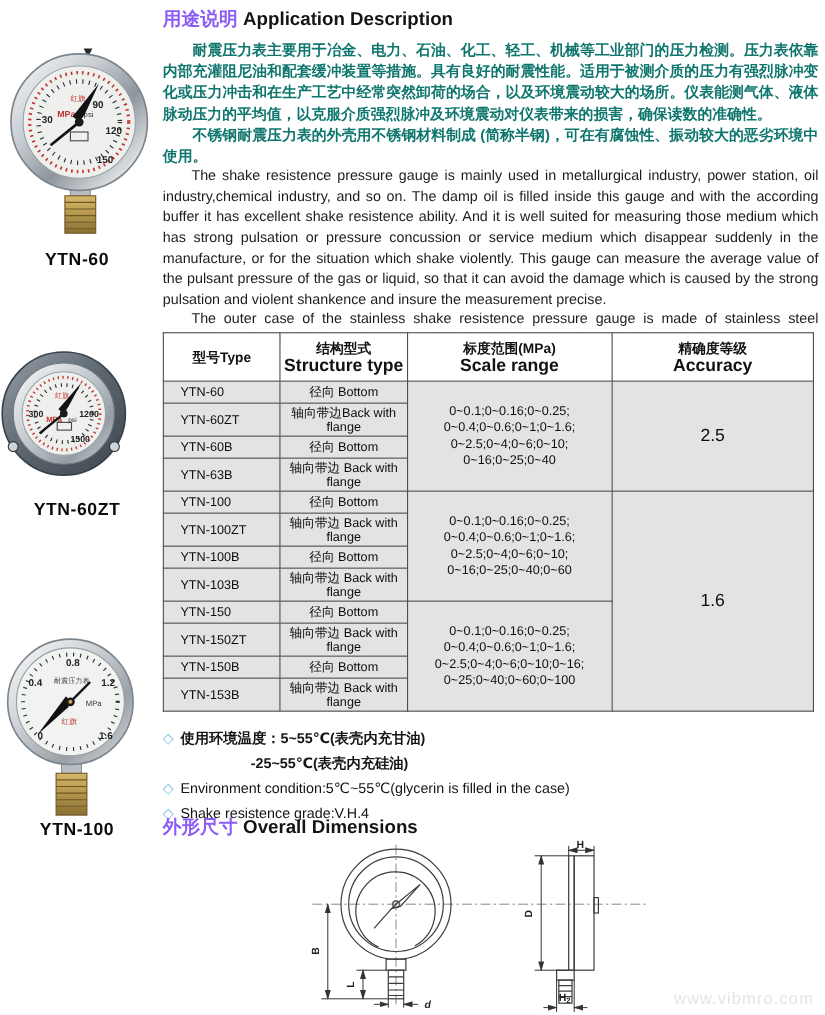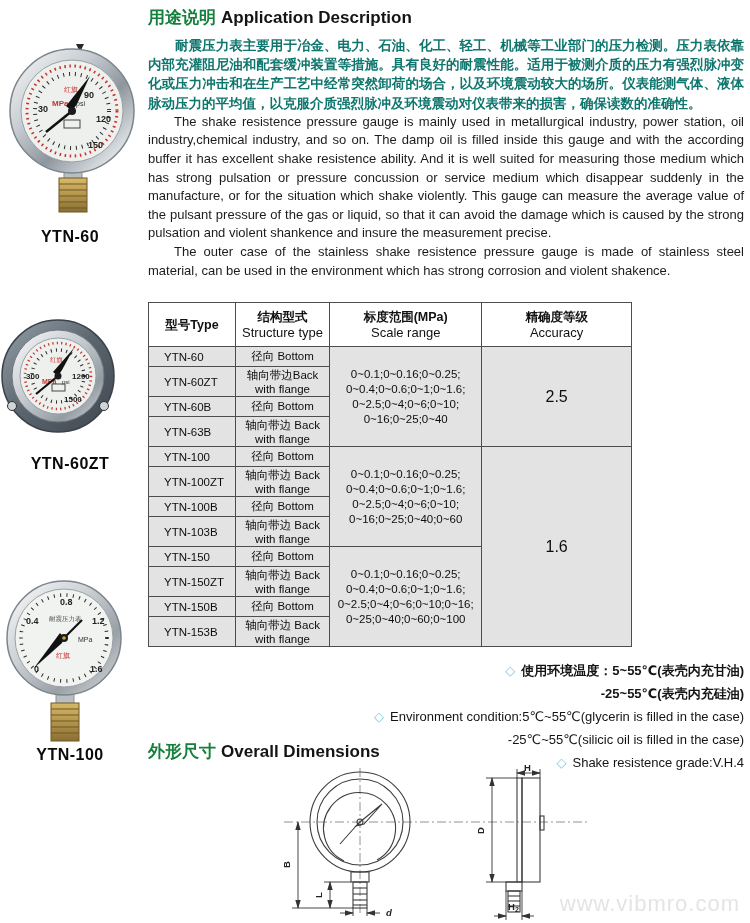--- a/index.html
+++ b/index.html
@@ -23,51 +23,51 @@
   .gl2 { top:455px; }
   .gl3 { top:746px; }
 
   
   .sec { position:absolute; left:148px; width:596px; }
   #sec-app  { top:6px; }
   #sec-tech { top:296px; }
   #sec-dim  { top:740px; }
 
   h2.sec-heading { font-size:17px; font-weight:bold; color:#141414; margin-bottom:7px; white-space:nowrap; }
-  h2.sec-heading .cn { color:#15803d; margin-right:5px; }
+  h2.sec-heading .cn { color:#8b5cf6; margin-right:5px; }
 
   .para { text-align:justify; text-indent:2em; }
   .para.cn { font-size:13.5px; line-height:19.2px; font-weight:bold; color:#0f766e; }
   .para.en { font-size:13px; line-height:18.6px; color:#1c1c1c; }
 
   
-  table.tech { border-collapse:collapse; width:484px; margin-top:6px; table-layout:fixed; }
+  table.tech { border-collapse:collapse; width:592px; margin-top:6px; table-layout:fixed; }
   .tech th, .tech td { border:1px solid #4d4d4d; text-align:center; vertical-align:middle; }
   .tech th { background:#fff; font-weight:bold; font-size:12.5px; height:44px; line-height:16px; }
-  .tech th .en { font-weight:normal; font-size:13px; }
+  .tech th .en { font-weight:bold; font-size:16px; }
   .tech td { background:#e3e3e3; font-size:11.5px; height:20px; padding:1px 2px; color:#0d0d0d; }
   .tech td.model { text-align:left; padding-left:15px; }
   .tech td.scale div { line-height:15px; }
   .tech td.acc { font-size:16px; }
   .col-type{width:18%;} .col-struct{width:19.5%;} .col-scale{width:31.5%;} .col-acc{width:31%;}
 
   
   .notes { margin-top:12px; }
-  .note-line { font-size:13px; line-height:23px; color:#141414; position:relative;text-align:right; }
+  .note-line { font-size:13px; line-height:23px; color:#141414; position:relative; }
   .note-line.cn { font-weight:bold; }
   .note-line .dia { color:#7fc4e4; margin-right:6px; font-size:13px; }
   .ind-a { padding-left:80px; }
   .ind-b { padding-left:14px; }
 
   
   .dim-svg { position:absolute; left:112px; top:24px; }
 
   
   .watermark {
-    position:absolute; right:10px; bottom:6px; font-size:22px;
+    position:absolute; right:10px; bottom:6px; font-size:15px;
     color:#e4e4e4; letter-spacing:1px;
   }
 </style>
 </head>
 <body>
 
 <div class="page">
 
   <div class="gallery-item g1">
     <svg width="146" height="186" viewBox="0 0 146 186">
@@ -191,20 +191,21 @@
       <circle cx="64" cy="58" r="1.8" fill="#caa64f"></circle>
     </svg>
   </div>
   <div class="gauge-label gl3">YTN-100</div>
 
   <div class="sec" id="sec-app">
     <h2 class="sec-heading">
       <span class="cn">用途说明</span><span>Application Description</span>
     </h2>
     <p class="para cn">耐震压力表主要用于冶金、电力、石油、化工、轻工、机械等工业部门的压力检测。压力表依靠内部充灌阻尼油和配套缓冲装置等措施。具有良好的耐震性能。适用于被测介质的压力有强烈脉冲变化或压力冲击和在生产工艺中经常突然卸荷的场合，以及环境震动较大的场所。仪表能测气体、液体脉动压力的平均值，以克服介质强烈脉冲及环境震动对仪表带来的损害，确保读数的准确性。</p>
+    <p class="para cn">不锈钢耐震压力表的外壳用不锈钢材料制成 (简称半钢)，可在有腐蚀性、振动较大的恶劣环境中使用。</p>
     <p class="para en">The shake resistence pressure gauge is mainly used in metallurgical industry, power station, oil industry,chemical industry, and so on. The damp oil is filled inside this gauge and with the according buffer it has excellent shake resistence ability. And it is well suited for measuring those medium which has strong pulsation or pressure concussion or service medium which disappear suddenly in the manufacture, or for the situation which shake violently. This gauge can measure the average value of the pulsant pressure of the gas or liquid, so that it can avoid the damage which is caused by the strong pulsation and violent shankence and insure the measurement precise.</p>
     <p class="para en">The outer case of the stainless shake resistence pressure gauge is made of stainless steel material, can be used in the environment which has strong corrosion and violent shakence.</p>
   </div>
 
   <div class="sec" id="sec-tech">
 
     <table class="tech">
       <colgroup>
           <col class="col-type">
           <col class="col-struct">
@@ -297,21 +298,20 @@
           <td class="model">YTN-153B</td>
           <td>轴向带边 Back with flange</td>
         </tr>
       </tbody>
     </table>
 
     <div class="notes">
       <div class="note-line cn"><span class="dia">◇</span><span>使用环境温度：5~55℃(表壳内充甘油)</span></div>
       <div class="note-line cn ind-a"><span>-25~55℃(表壳内充硅油)</span></div>
       <div class="note-line"><span class="dia">◇</span><span>Environment condition:5℃~55℃(glycerin is filled in the case)</span></div>
-      <div class="note-line ind-b"><span>-25℃~55℃(silicic oil is filled in the case)</span></div>
       <div class="note-line"><span class="dia">◇</span><span>Shake resistence grade:V.H.4</span></div>
     </div>
   </div>
 
   <div class="sec" id="sec-dim">
     <h2 class="sec-heading">
       <span class="cn">外形尺寸</span><span>Overall Dimensions</span>
     </h2>
 
     <svg class="dim-svg" width="470" height="158" viewBox="0 0 470 158">

